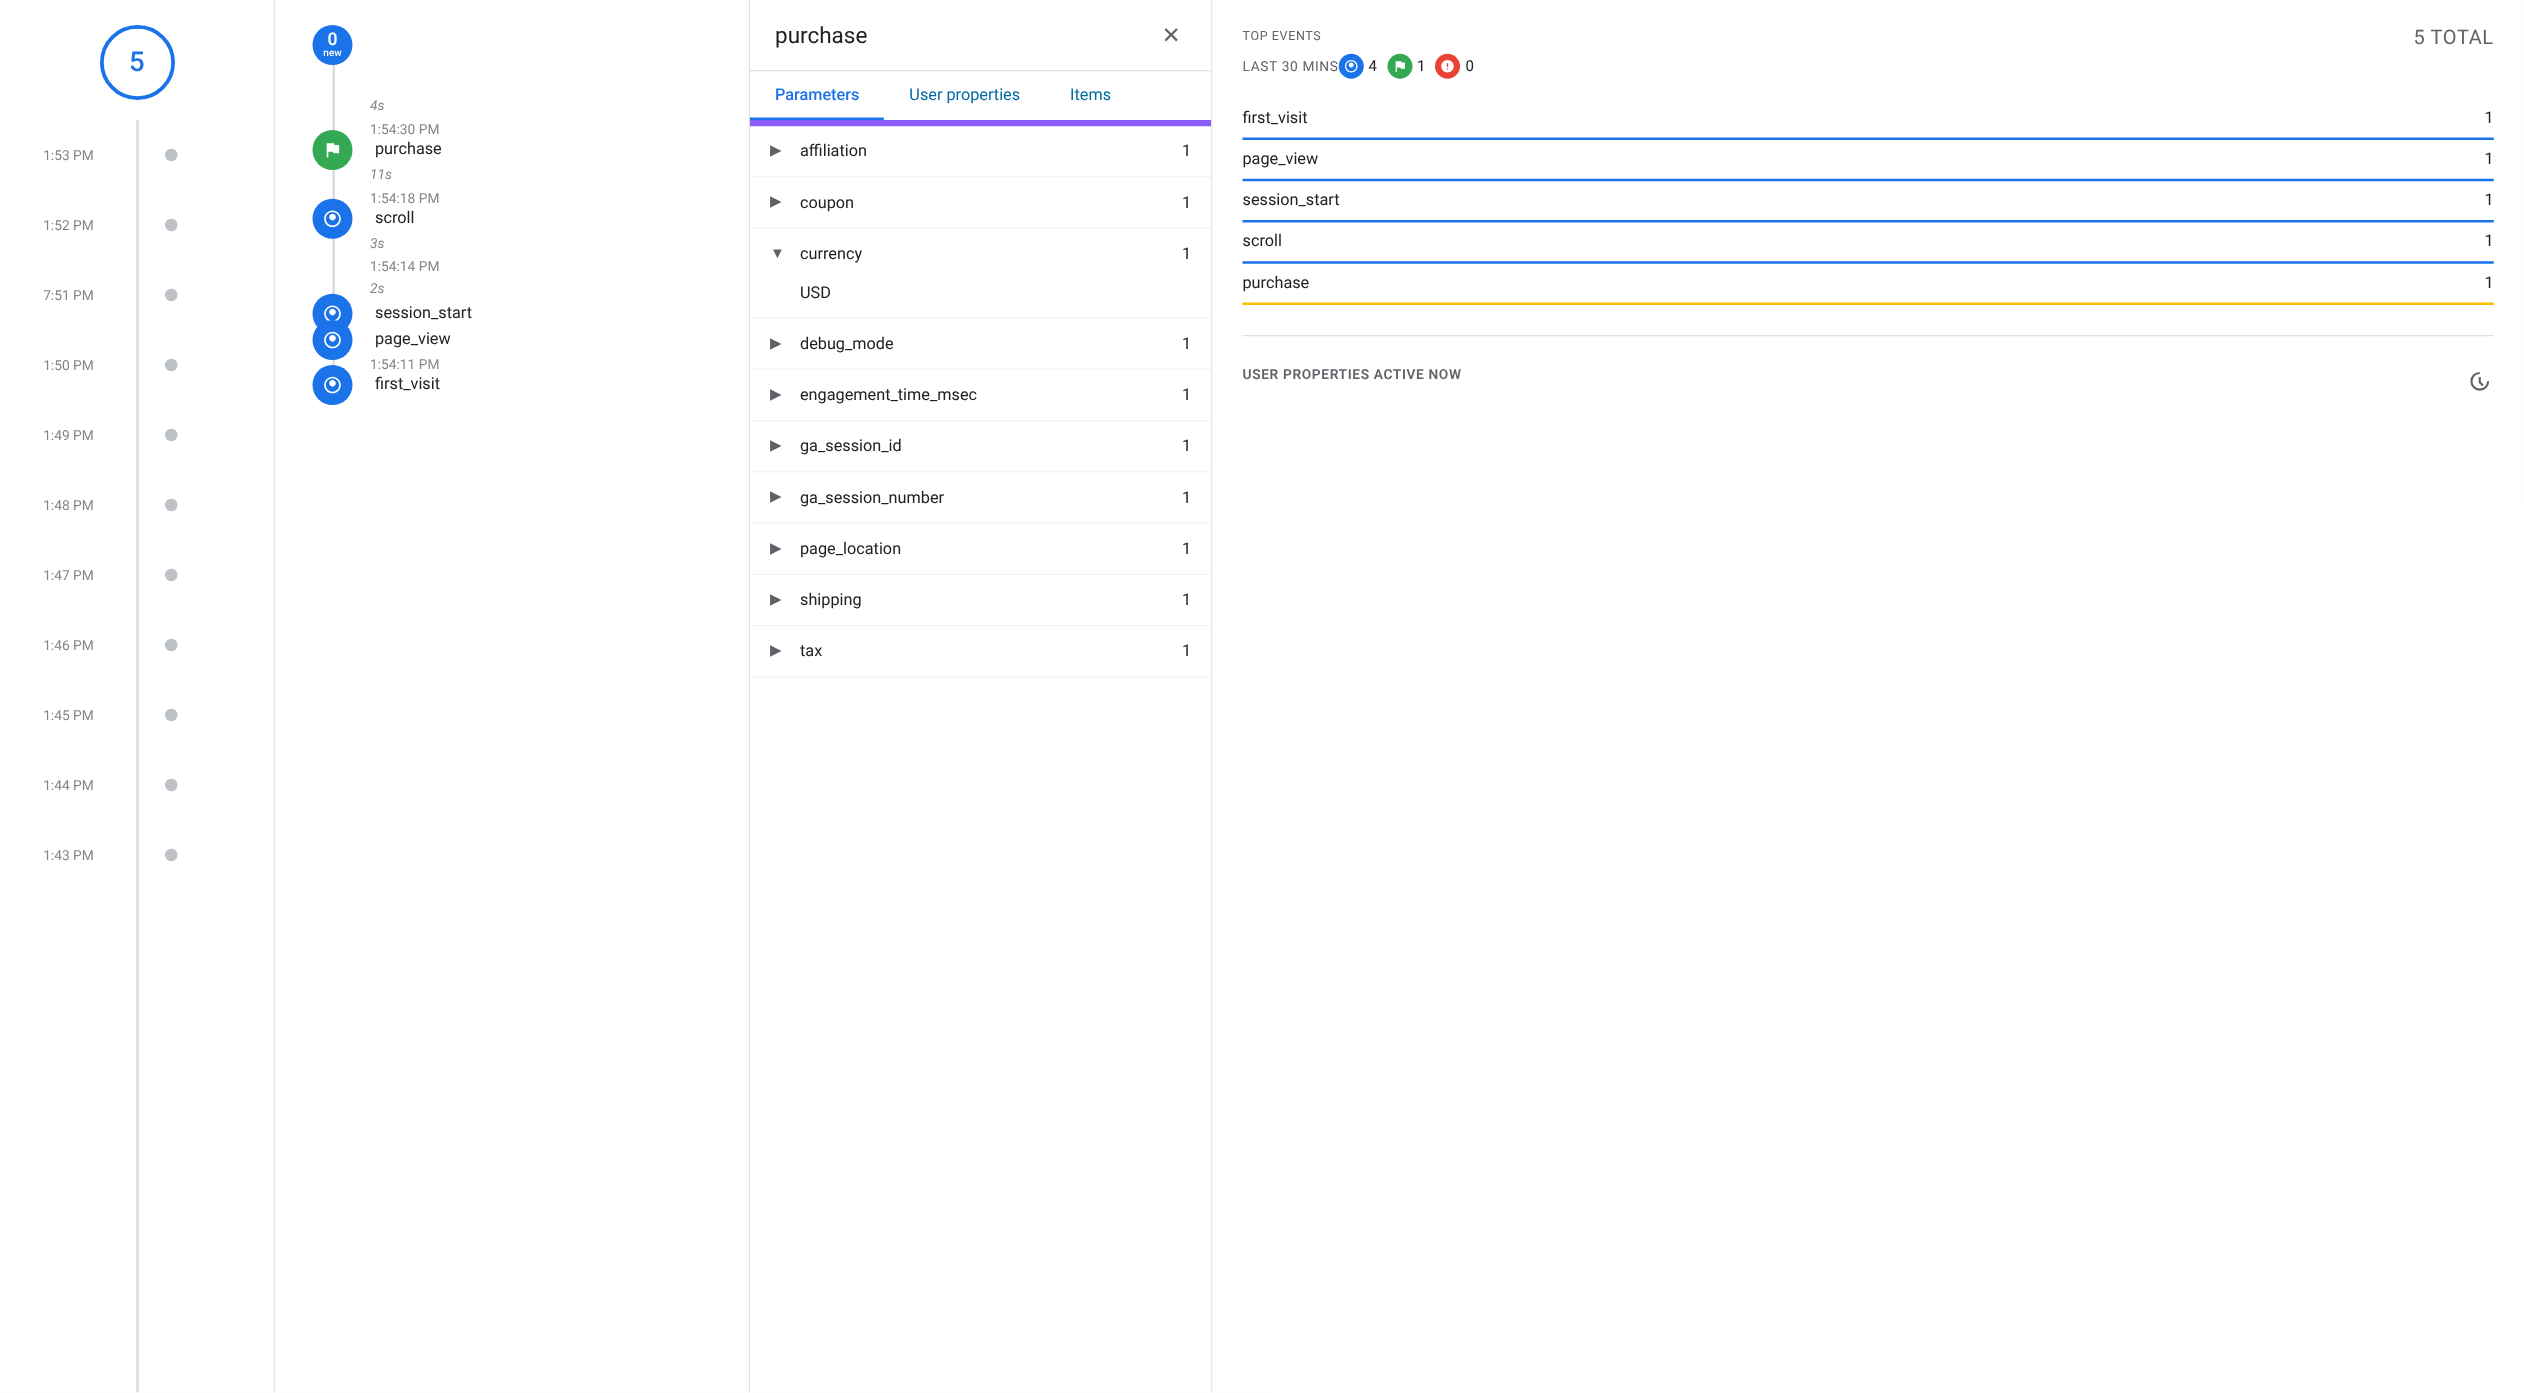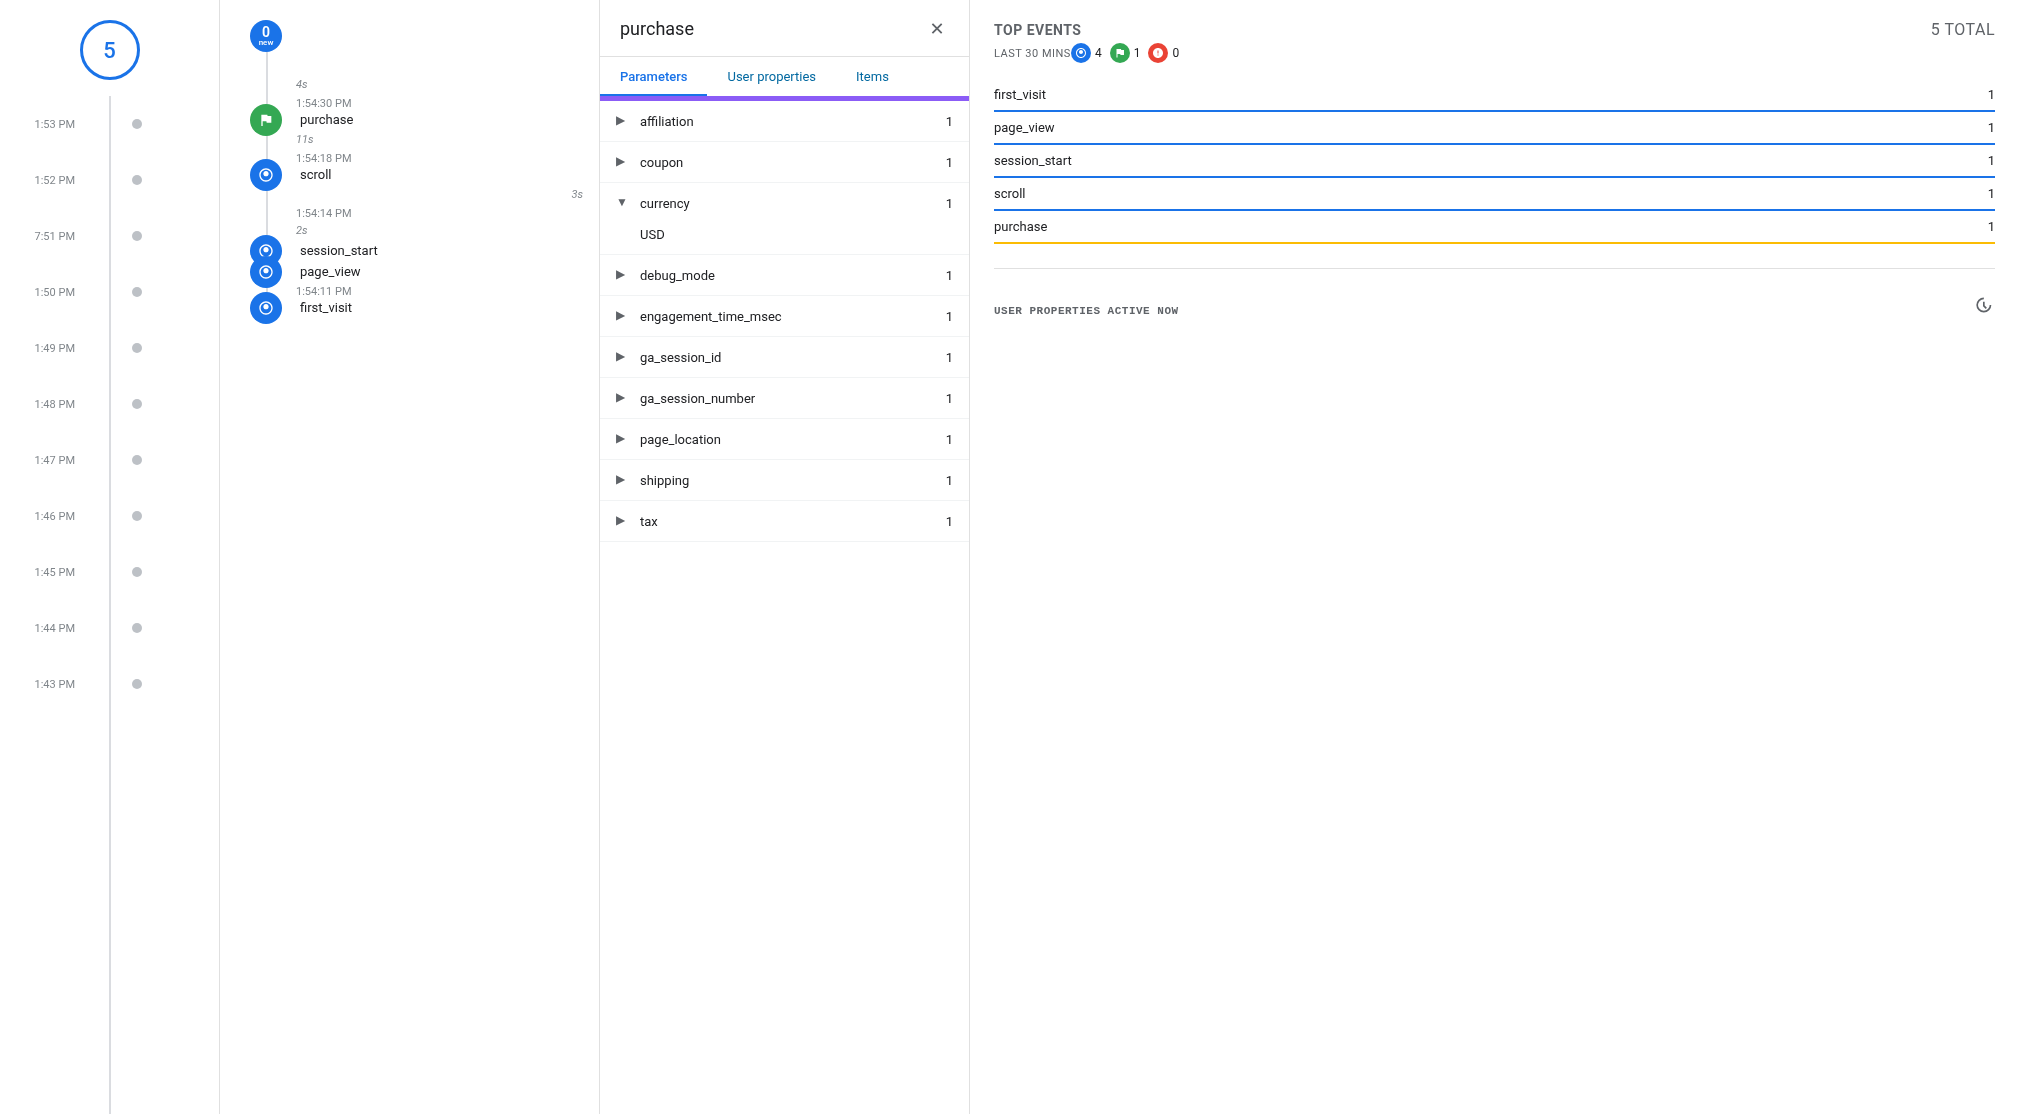--- a/index.html
+++ b/index.html
@@ -324,22 +324,22 @@
     }
 
     .top-events-header {
       display: flex;
       align-items: center;
       justify-content: space-between;
       margin-bottom: 4px;
     }
 
     .top-events-label {
-      font-size: 14px;
-      font-weight: 700;
+      font-size: 10px;
+      font-weight: 400;
       color: #5f6368;
       letter-spacing: 0.5px;
       text-transform: uppercase;
     }
 
     .total-label {
       font-size: 16px;
       color: #5f6368;
       text-transform: uppercase;
       letter-spacing: 0.5px;
@@ -414,24 +414,23 @@
     }
 
     .divider-line {
       height: 1px;
       background: #e0e0e0;
       margin: 24px 0;
     }
 
     .user-props-header {
       display: flex;
-      align-items: flex-end;
+      align-items: flex-start;
       justify-content: space-between;
       margin-bottom: 8px;
-      font-family: Liberation Mono, monospace;
     }
 
     .user-props-label {
       font-size: 11px;
       font-weight: 600;
       color: #5f6368;
       letter-spacing: 0.5px;
       text-transform: uppercase;
     }
 
@@ -560,21 +559,21 @@
       <div class="event-item">
         <div class="event-icon blue">
           <svg viewBox="0 0 24 24" xmlns="http://www.w3.org/2000/svg">
             <path d="M12 2C6.48 2 2 6.48 2 12s4.48 10 10 10 10-4.48 10-10S17.52 2 12 2zm0 18c-4.41 0-8-3.59-8-8s3.59-8 8-8 8 3.59 8 8-3.59 8-8 8zm0-14c-2.21 0-4 1.79-4 4s1.79 4 4 4 4-1.79 4-4-1.79-4-4-4z"></path>
           </svg>
         </div>
         <span class="event-name">scroll</span>
       </div>
     </div>
 
-    <div class="event-duration" style="margin-top: 6px; text-align: right;">3s</div>
+    <div class="event-duration" style="margin-top: 6px;">3s</div>
 
     <div class="event-timestamp">1:54:14 PM</div>
 
     <div class="event-duration" style="margin-top: 4px;">2s</div>
 
     <div class="event-group">
       <div class="event-item" style="margin-bottom: 6px;">
         <div class="event-icon blue">
           <svg viewBox="0 0 24 24" xmlns="http://www.w3.org/2000/svg">
             <path d="M12 2C6.48 2 2 6.48 2 12s4.48 10 10 10 10-4.48 10-10S17.52 2 12 2zm0 18c-4.41 0-8-3.59-8-8s3.59-8 8-8 8 3.59 8 8-3.59 8-8 8zm0-14c-2.21 0-4 1.79-4 4s1.79 4 4 4 4-1.79 4-4-1.79-4-4-4z"></path>

